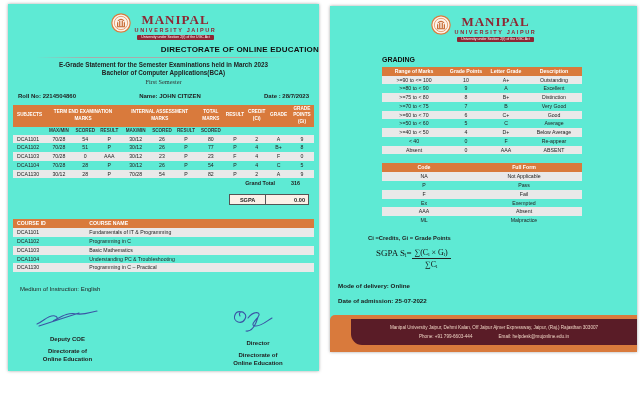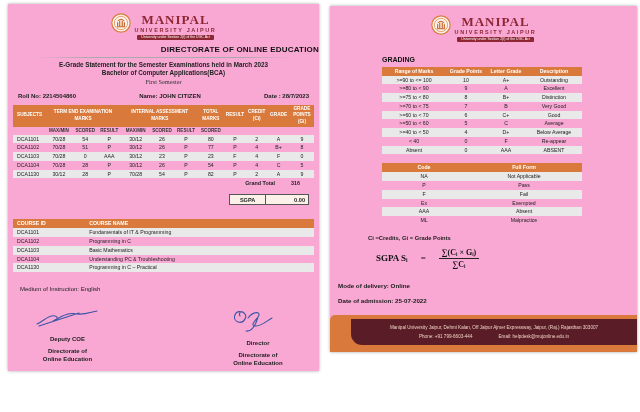--- a/index.html
+++ b/index.html
@@ -1,18 +1,18 @@
 <!DOCTYPE html>
 <html><head>
 <meta charset="utf-8">
 <style>
   * { margin:0; padding:0; box-sizing:border-box; }
   html,body { width:640px; height:412px; }
   body { background:#ffffff; font-family:"Liberation Sans", sans-serif; color:#222; position:relative; overflow:hidden; }
-  .page { position:absolute; background:#f9a8d4; box-shadow:0 0 3px rgba(0,0,0,.35); }
+  .page { position:absolute; background:#5eead4; box-shadow:0 0 3px rgba(0,0,0,.35); }
   #left-page { left:8px; top:4px; width:311px; height:367px; }
   #right-page { left:330px; top:6px; width:307px; height:346px; }
 
   
   .logo { display:flex; justify-content:center; align-items:flex-start; gap:4px; padding-top:9px; }
   .logo-textcol { display:flex; flex-direction:column; align-items:center; }
   .brand { font-family:"Liberation Serif", serif; font-weight:bold; font-size:13px; letter-spacing:1px; color:#8e2734; line-height:1; }
   .brand-sub { font-size:5.5px; letter-spacing:1.6px; color:#8e2734; font-weight:bold; margin-top:1px; }
   .ribbon { background:#8e2734; color:#fff; font-size:3.5px; padding:0.5px 4px; margin-top:1.5px; border-radius:1px; white-space:nowrap; }
 
@@ -54,21 +54,21 @@
   .sig-title { font-weight:bold; font-size:6px; margin-top:2px; }
   .sig-org { font-weight:bold; font-size:6px; line-height:1.35; margin-top:5px; }
 
   
   .grading-title { margin:14px 0 4px 52px; font-size:7px; font-weight:bold; color:#111; }
   .r-table-wrap { margin-left:52px; width:200px; }
   #grading-table .orange-row th, #code-table .orange-row th { height:9px; font-size:5.2px; }
   #grading-table tbody td, #code-table tbody td { height:8px; }
   .code-wrap { margin-top:9px; }
   .credits-note { margin:10px 0 0 38px; font-size:5.8px; font-weight:bold; }
-  .formula { margin:7px 0 0 46px; display:flex; align-items:center; gap:13px; font-family:"Liberation Serif", serif; font-size:9px; color:#111;font-weight:bold; }
+  .formula { margin:7px 0 0 46px; display:flex; align-items:flex-start; gap:0; font-family:"Liberation Serif", serif; font-size:9px; color:#111; }
   .frac { display:inline-flex; flex-direction:column; text-align:center; font-size:8px; }
   .frac .num { border-bottom:0.8px solid #222; padding:0 3px 1px 3px; }
   .frac .den { padding-top:1px; }
   .info-lines { margin:13px 0 0 8px; }
   .info-line { font-size:6.2px; font-weight:bold; margin-bottom:8.5px; color:#1a1a1a; }
 
   .footer-band { position:absolute; left:0; right:0; bottom:0; height:37px; background:#d97a3c; border-radius:5px 0 0 0; }
   .footer-box { position:absolute; left:21px; right:0; top:4px; height:26px; background:#5a1c27; border-radius:0 0 0 11px; color:#ecd2c2; display:flex; flex-direction:column; justify-content:center; gap:3.5px; text-align:center; font-size:4.6px; }
   .footer-line2 { display:flex; justify-content:center; gap:26px; }
 </style>

